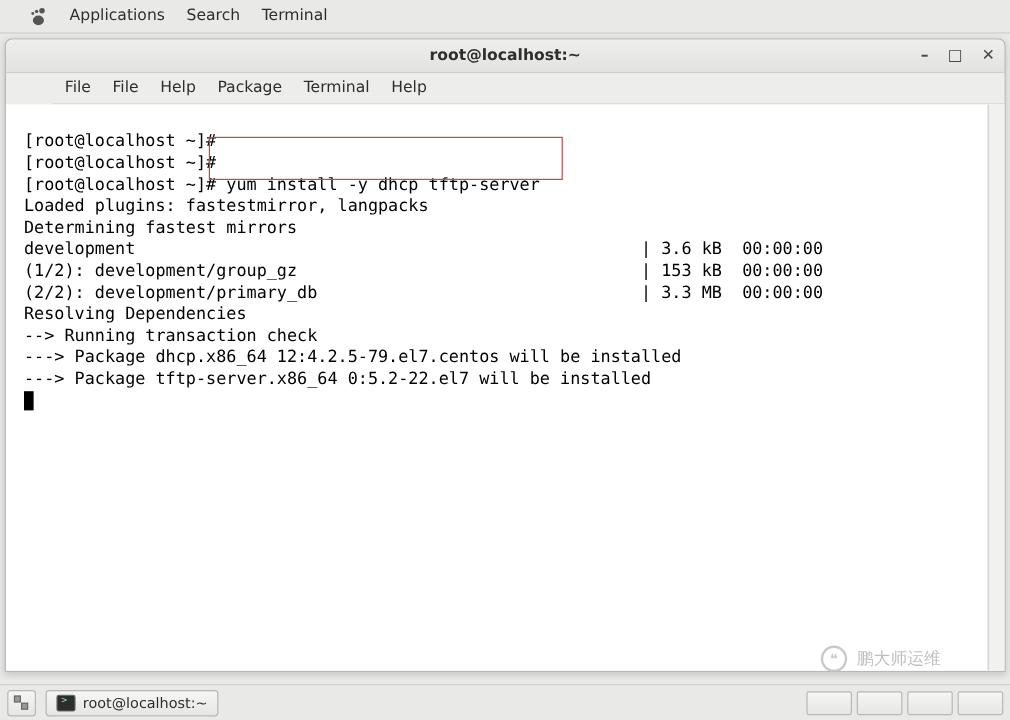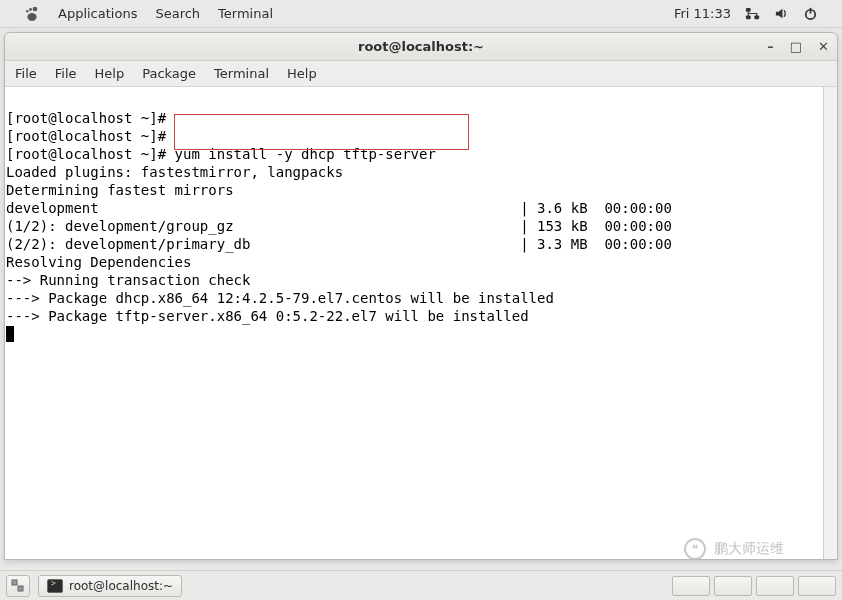--- a/index.html
+++ b/index.html
@@ -64,32 +64,33 @@
 }
 .window-controls span { cursor: default; font-weight: bold; color: #4a4a4a; }
 .menubar {
   height: 26px;
   background: #ededeb;
   border-bottom: 1px solid #d6d6d3;
   display: flex;
   align-items: center;
   gap: 18px;
   padding: 0 10px;
+  margin-left: 39px;
 }
 .menubar span { cursor: default; }
 
 
 .terminal {
   flex: 1;
   background: #ffffff;
   font-family: "DejaVu Sans Mono","Liberation Mono",monospace;
   font-size: 14px;
   line-height: 18px;
   color: #000;
-  padding: 4px 1px;
+  padding: 4px 15px;
   position: relative;
   white-space: pre;
   overflow: hidden;
 }
 .terminal .cursor {
   display: inline-block;
   width: 8px; height: 16px;
   background: #000;
   vertical-align: text-bottom;
 }
@@ -170,43 +171,20 @@
       <svg viewBox="0 0 16 16">
           <circle cx="11" cy="3" r="2.3" fill="#555"></circle>
           <circle cx="6.5" cy="3.5" r="1.4" fill="#555"></circle>
           <circle cx="3.3" cy="5.3" r="1.2" fill="#555"></circle>
           <ellipse cx="8" cy="11" rx="4.6" ry="4" fill="#555"></ellipse>
         </svg>
     </span>
     <span class="panel-item">Applications</span>
     <span class="panel-item">Search</span>
     <span class="panel-item">Terminal</span>
-  </div>
-  <div class="right">
-    <span class="panel-item">Fri 11:33</span>
-    <span class="tray-icon">
-      <svg viewBox="0 0 16 16" fill="#333">
-          <rect x="1" y="2" width="5" height="4" rx="1"></rect>
-          <rect x="10" y="10" width="5" height="4" rx="1"></rect>
-          <rect x="1" y="10" width="5" height="4" rx="1"></rect>
-          <path d="M3.5 6v2h9V12M3.5 8v4" stroke="#333" stroke-width="1.2" fill="none"></path>
-        </svg>
-    </span>
-    <span class="tray-icon">
-      <svg viewBox="0 0 16 16" fill="#333">
-          <path d="M2 6h3l4-3v10l-4-3H2z"></path>
-          <path d="M11 5c1.2 1 1.2 5 0 6" stroke="#333" stroke-width="1.4" fill="none" stroke-linecap="round"></path>
-        </svg>
-    </span>
-    <span class="tray-icon">
-      <svg viewBox="0 0 16 16" fill="none" stroke="#333" stroke-width="1.8">
-          <circle cx="8" cy="9" r="5"></circle>
-          <line x1="8" y1="2" x2="8" y2="8"></line>
-        </svg>
-    </span>
   </div>
 </div>
 
 <div class="window">
   <div class="titlebar">
     <span class="titlebar-title">root@localhost:~</span>
     <div class="window-controls">
       <span>–</span>
       <span>□</span>
       <span>✕</span>

